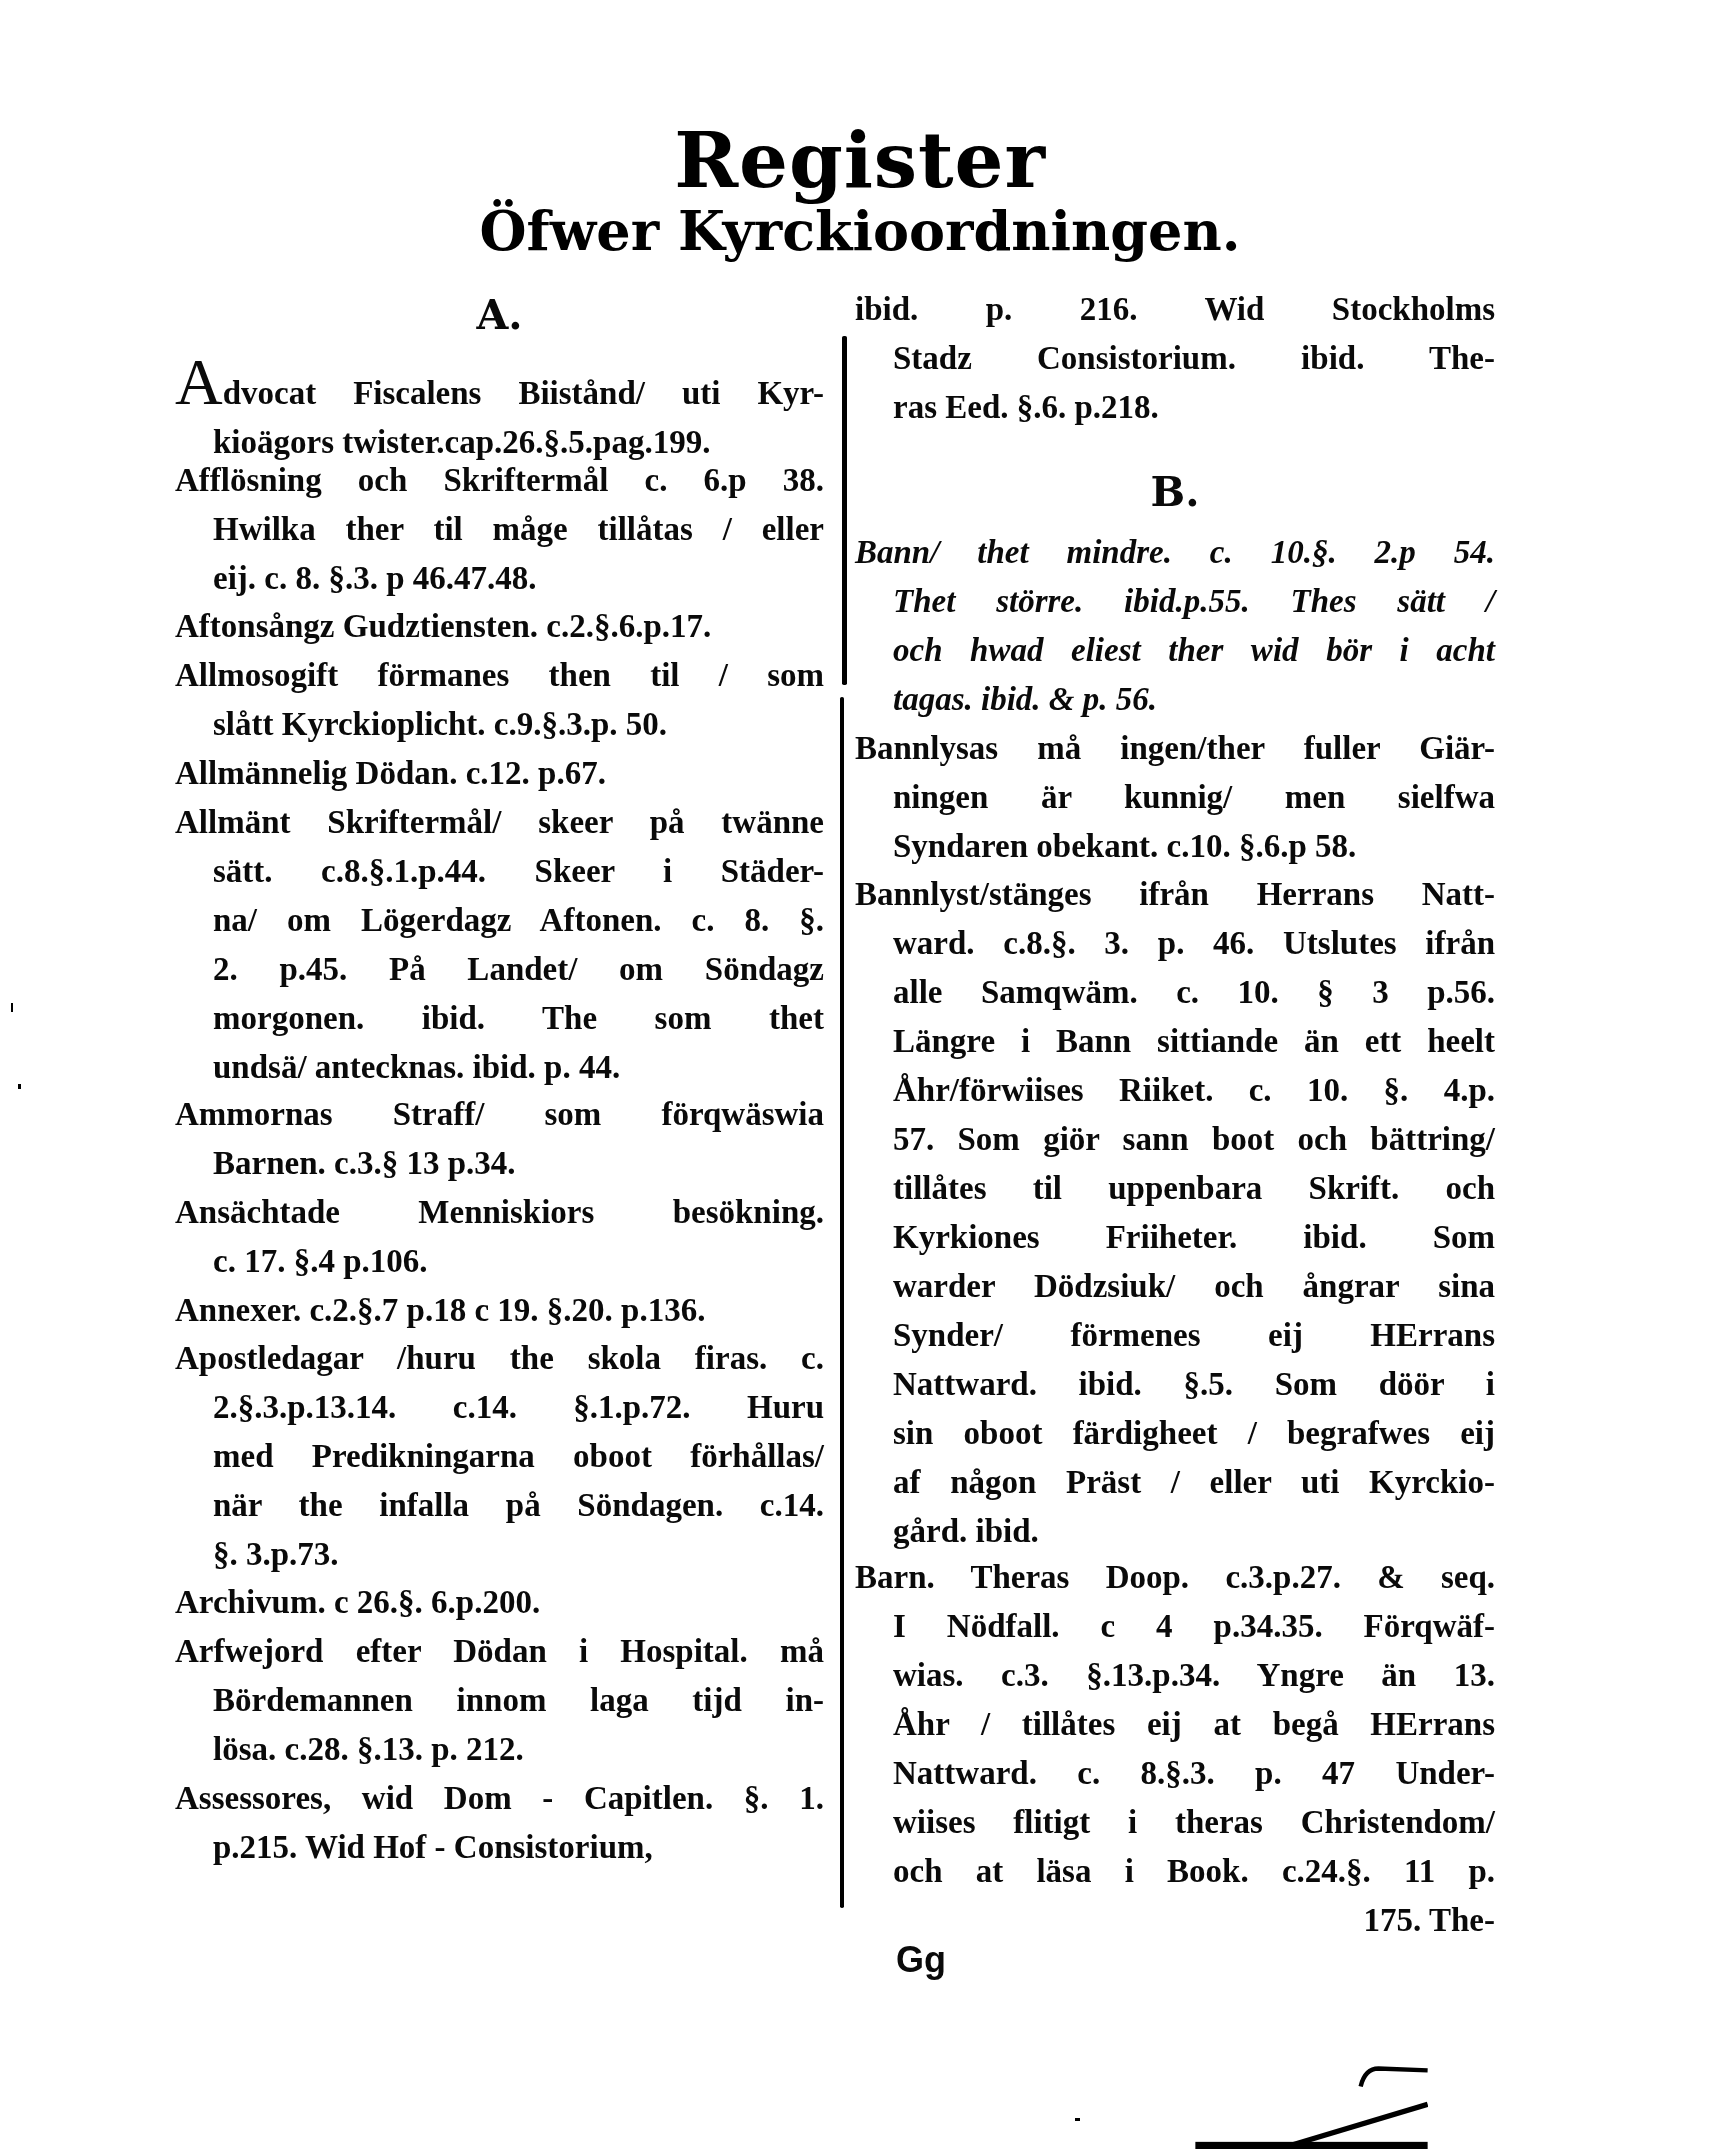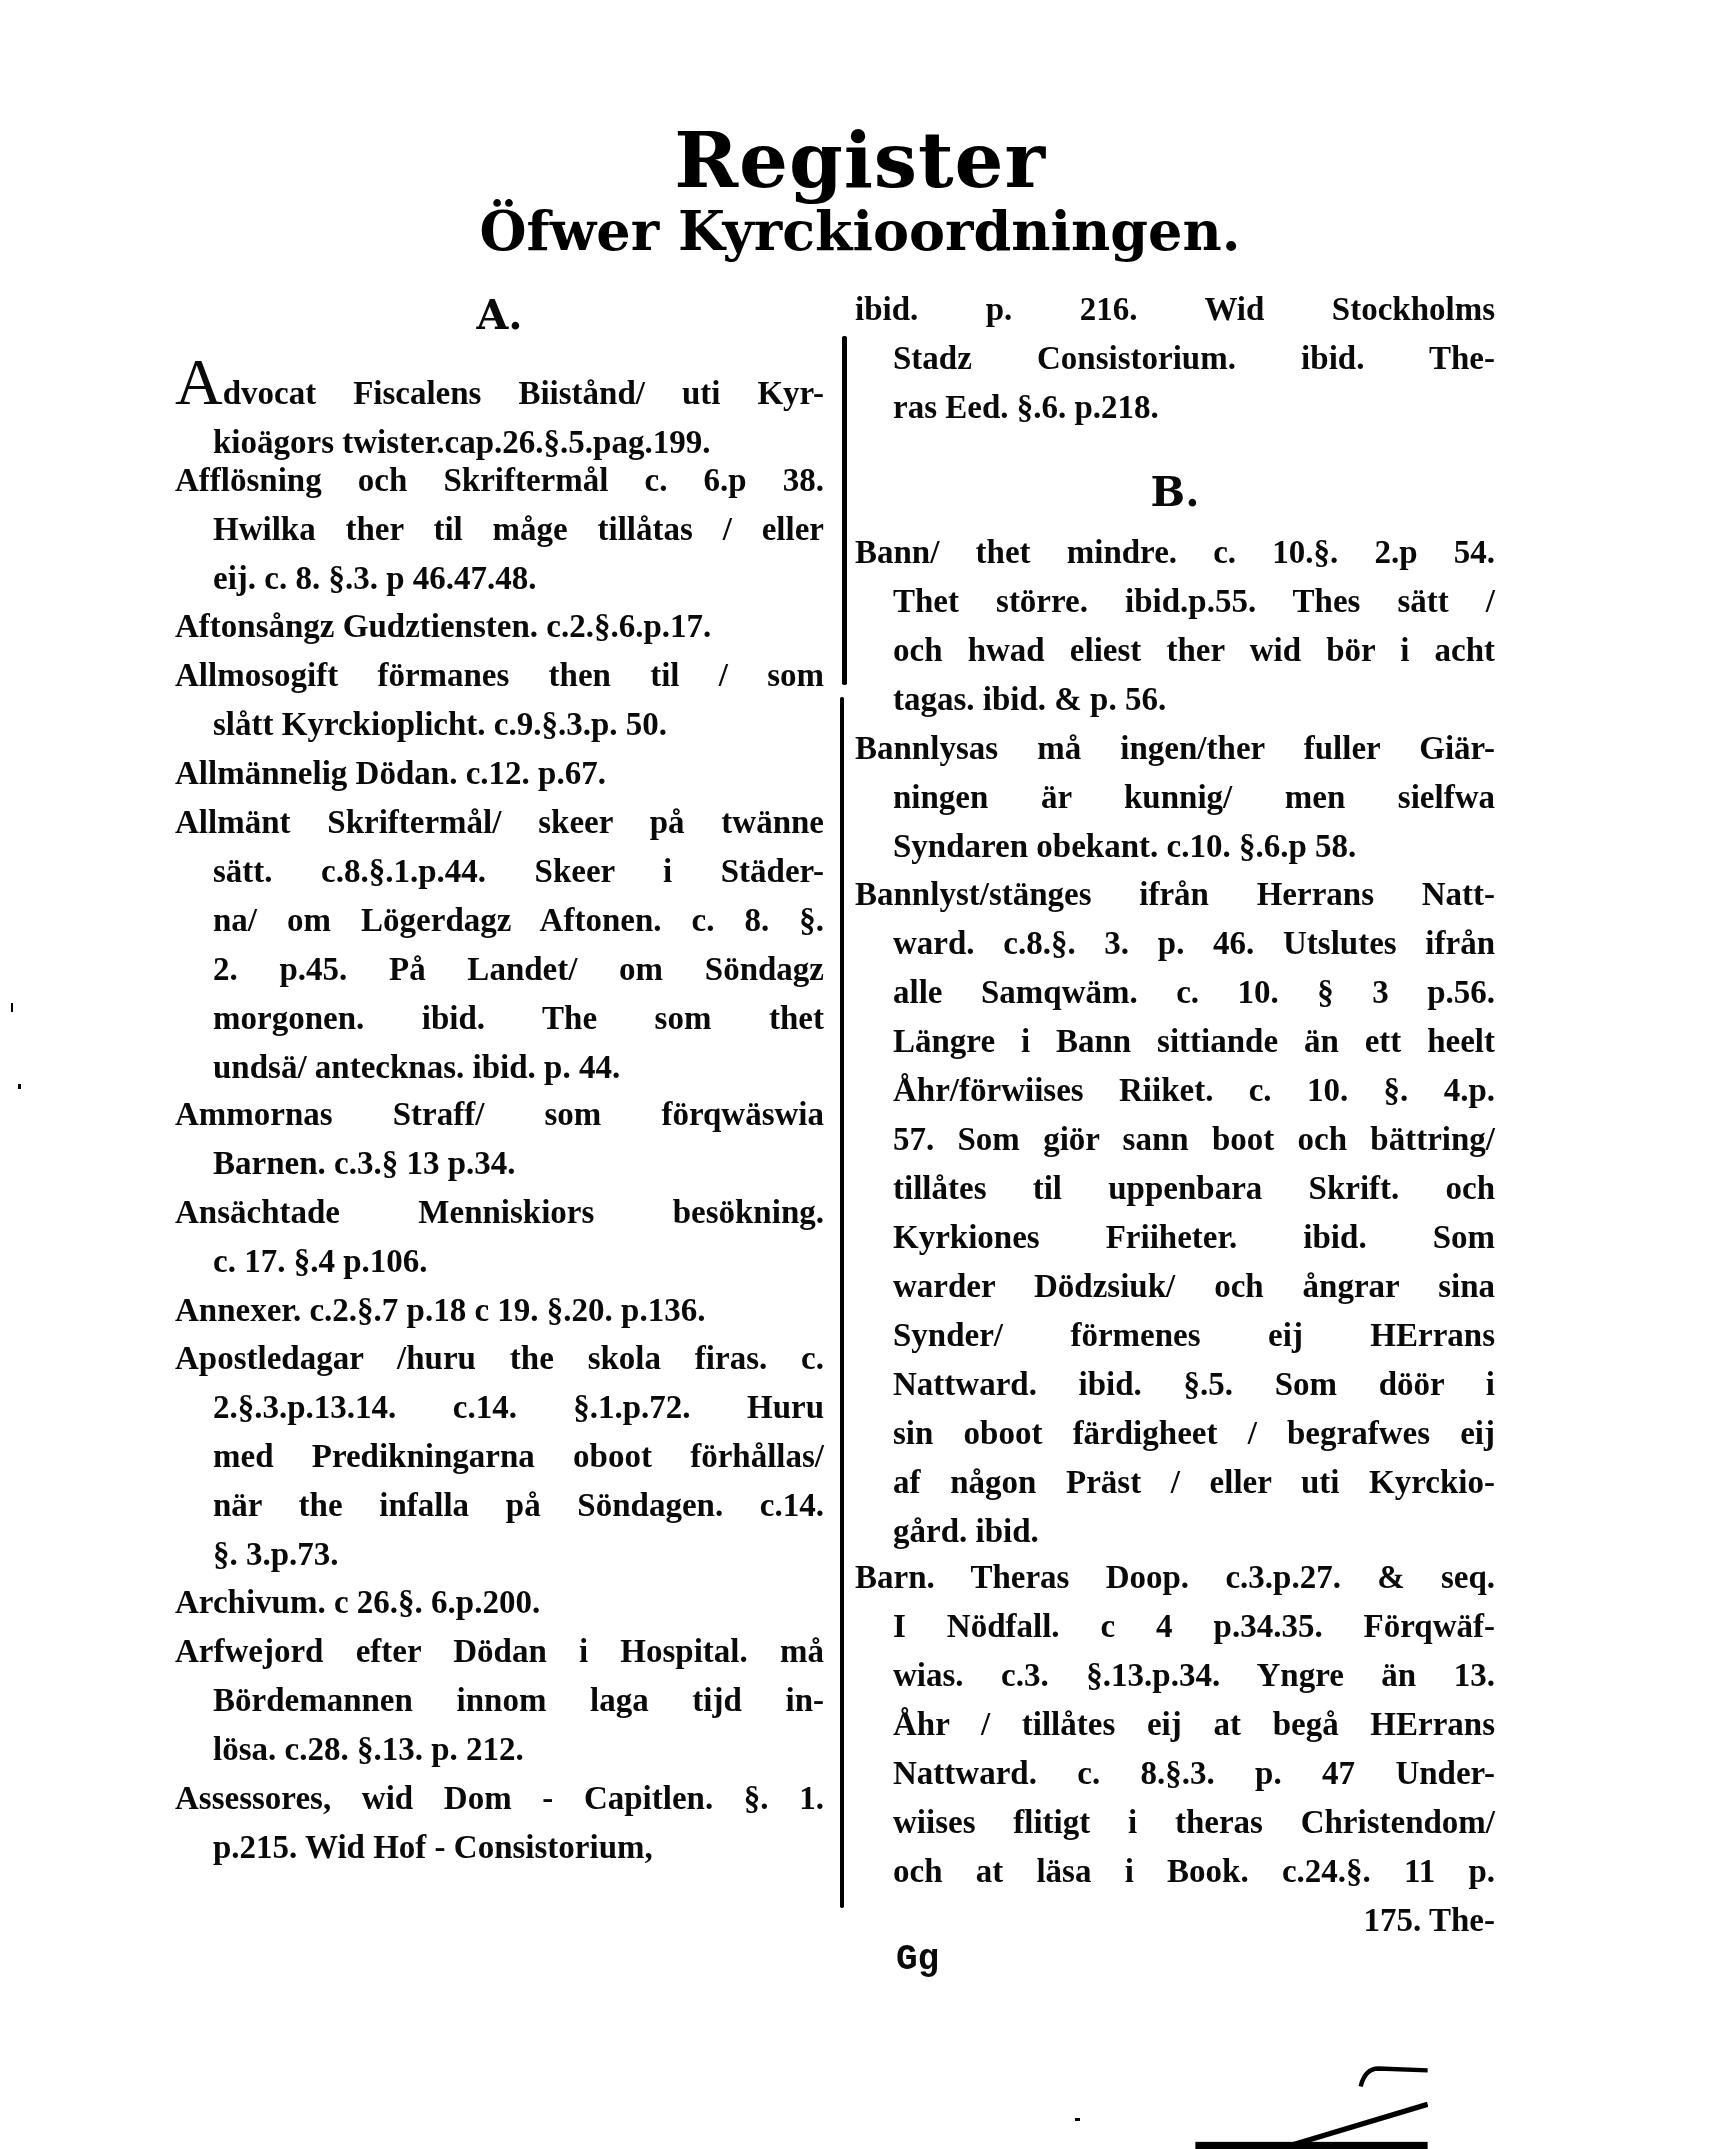--- a/index.html
+++ b/index.html
@@ -28,21 +28,21 @@
     font-size: 33px; line-height: 49px;
   }
   .entry .line { display: block; white-space: nowrap; text-align: justify; text-align-last: justify; }
   .entry .line.cont { padding-left: 38px; }
   .entry .line.last { text-align-last: left; }
   .dropcap { font-size: 66px; line-height: 48px; font-weight: normal; font-family: "Liberation Serif", serif; }
   .divider {
     position: absolute; left: 842px; width: 4.5px; background: #000; border-radius: 1.8px;
   }
   .sig {
-    position: absolute; font-family: Liberation Mono, monospace; font-weight: bold; font-size: 36px;
+    position: absolute; font-family: Liberation Sans, sans-serif; font-weight: bold; font-size: 36px;
   }
   .corner {
     position: absolute; right: 0; bottom: 0; width: 233px; height: 134px;
   }
   .speck { position: absolute; background: #000; }
 </style>
 </head>
 <body>
 
 <div class="page">
@@ -114,21 +114,21 @@
       </div>
     </div>
 
   <div class="col col-right" id="rightcol">
     <div class="letter" style="top:468px;">B.</div>
   <div class="entry" style="top: 285px;">
         <span class="line"><span>ibid. p. 216. Wid  Stockholms</span></span>
         <span class="line cont"><span>Stadz Consistorium. ibid.  The-</span></span>
         <span class="line cont last"><span>ras Eed. §.6. p.218.</span></span>
       </div>
-      <div class="entry" style="top: 528px;">
+      <div class="entry" style="top: 528px; font-style: italic;">
         <span class="line"><span>Bann/  thet mindre.  c. 10.§. 2.p 54.</span></span>
         <span class="line cont"><span>Thet större. ibid.p.55.  Thes sätt /</span></span>
         <span class="line cont"><span>och hwad eliest ther wid bör i  acht</span></span>
         <span class="line cont last"><span>tagas. ibid. &amp; p. 56.</span></span>
       </div>
       <div class="entry" style="top: 724px;">
         <span class="line"><span>Bannlysas må ingen/ther fuller Giär-</span></span>
         <span class="line cont"><span>ningen är  kunnig/  men sielfwa</span></span>
         <span class="line cont last"><span>Syndaren obekant.  c.10. §.6.p 58.</span></span>
       </div>

